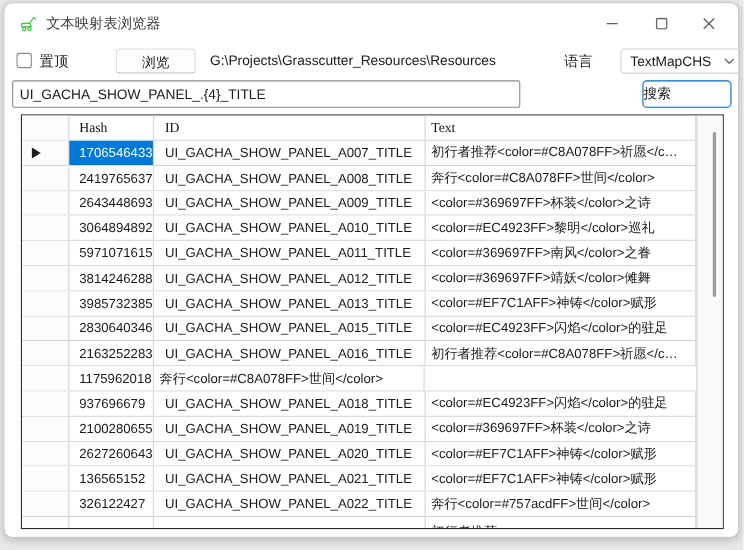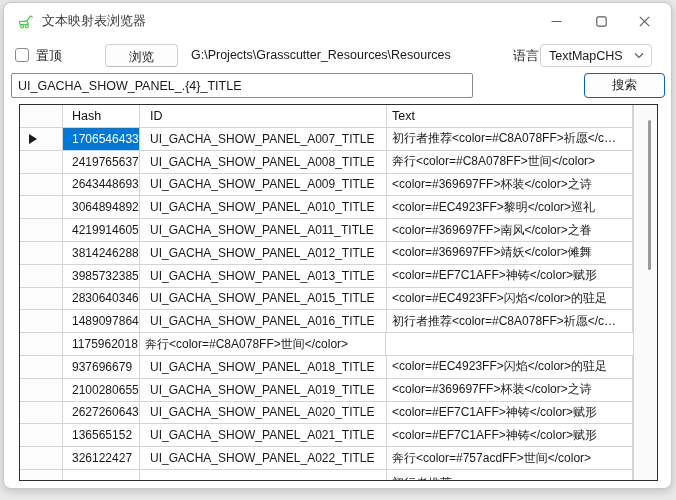--- a/index.html
+++ b/index.html
@@ -29,50 +29,50 @@
   .pin-label{position:absolute;left:32px;top:42px;height:22px;line-height:22px;
     font-size:13px;color:#1a1a1a;}
   .browse-btn{position:absolute;left:101px;top:41px;width:73px;height:23px;
     background:#fdfdfd;border:1px solid #d0d0d0;border-bottom-color:#bdbdbd;
     border-radius:4px;font-size:12.5px;color:#1a1a1a;
     display:flex;align-items:flex-end;justify-content:center;box-sizing:border-box;}
   .path-text{position:absolute;left:187px;top:41px;height:23px;line-height:23px;
     font-size:12.5px;color:#1a1a1a;white-space:nowrap;}
   .lang-label{position:absolute;left:509px;top:41px;height:23px;line-height:23px;
     font-size:13px;color:#1a1a1a;}
-  .combo{position:absolute;left:536px;top:41px;width:112px;height:23px;
+  .combo{position:absolute;left:560px;top:41px;width:112px;height:23px;
     background:#ffffff;border:1px solid #d2d2d2;border-radius:4px;
     display:flex;align-items:center;justify-content:space-between;
     padding:0 7px 0 8px;font-size:12.5px;color:#1a1a1a;box-sizing:border-box;}
   
   .search-input{position:absolute;left:7px;top:70px;width:462px;height:25px;
     border:1px solid #8b8b8b;border-radius:2px;background:#fff;
     font-family:inherit;font-size:12.5px;color:#1a1a1a;padding:0 0 0 6px;
     box-sizing:border-box;outline:none;}
   .search-btn{position:absolute;left:580px;top:70px;width:81px;height:25px;
     background:#fdfdfd;border:1px solid #0067C0;border-radius:4px;
     font-size:12.5px;color:#1a1a1a;display:flex;align-items:center;
-    justify-content:center;box-sizing:border-box;}
+    box-sizing:border-box;}
   
   .grid{position:absolute;left:15px;top:101px;width:639px;height:377px;
     border:1px solid #2e2e2e;background:#fff;overflow:hidden;
     box-sizing:border-box;font-size:12px;color:#1a1a1a;}
   .grid-inner{position:absolute;left:0;top:0;right:24px;bottom:0;overflow:hidden;}
   .grid-header{display:flex;height:23px;box-sizing:border-box;
     border-bottom:1px solid #d4d4d4;background:#fff;}
   .grid-row{display:flex;height:22.8px;box-sizing:border-box;
     border-bottom:1px solid #d4d4d4;background:#fff;}
   .grid-row.partial{height:12px;border-bottom:none;overflow:hidden;}
   .cell{box-sizing:border-box;border-right:1px solid #d4d4d4;
     display:flex;align-items:center;overflow:hidden;white-space:nowrap;}
   .c-rowhdr{width:43px;background:#fcfcfc;justify-content:flex-start;padding-left:9px;}
   .c-hash{width:77px;padding-left:9px;}
   .c-id{width:247px;padding-left:10px;text-align:right;}
   .c-text{width:246px;padding-left:5px;}
-  .hdr{font-size:12.5px;color:#111;}
+  .hdr{font-size:12.5px;color:#111;font-family:Liberation Serif, serif;}
   .sel{color:#fff;}
   .tri{width:0;height:0;border-left:8px solid #1a1a1a;
     border-top:5px solid transparent;border-bottom:5px solid transparent;
     visibility:hidden;}
   .tri.current{visibility:visible;}
   
   .vscroll{position:absolute;top:0;right:0;bottom:0;width:24px;
     background:#fafafa;border-left:1px solid #d4d4d4;box-sizing:border-box;}
   .vthumb{position:absolute;left:14px;top:15px;width:3px;height:150px;
     background:#9a9a9a;border-radius:2px;}
@@ -173,21 +173,21 @@
     </div>
     <div class="cell c-hash">3064894892</div>
     <div class="cell c-id">UI_GACHA_SHOW_PANEL_A010_TITLE</div>
     <div class="cell c-text">&lt;color=#EC4923FF&gt;黎明&lt;/color&gt;巡礼</div>
   </div>
 
   <div class="grid-row">
     <div class="cell c-rowhdr">
       <span class="tri"></span>
     </div>
-    <div class="cell c-hash">4219914605</div>
+    <div class="cell c-hash">5971071615</div>
     <div class="cell c-id">UI_GACHA_SHOW_PANEL_A011_TITLE</div>
     <div class="cell c-text">&lt;color=#369697FF&gt;南风&lt;/color&gt;之眷</div>
   </div>
 
   <div class="grid-row">
     <div class="cell c-rowhdr">
       <span class="tri"></span>
     </div>
     <div class="cell c-hash">3814246288</div>
     <div class="cell c-id">UI_GACHA_SHOW_PANEL_A012_TITLE</div>
@@ -209,21 +209,21 @@
     </div>
     <div class="cell c-hash">2830640346</div>
     <div class="cell c-id">UI_GACHA_SHOW_PANEL_A015_TITLE</div>
     <div class="cell c-text">&lt;color=#EC4923FF&gt;闪焰&lt;/color&gt;的驻足</div>
   </div>
 
   <div class="grid-row">
     <div class="cell c-rowhdr">
       <span class="tri"></span>
     </div>
-    <div class="cell c-hash">1489097864</div>
+    <div class="cell c-hash">2163252283</div>
     <div class="cell c-id">UI_GACHA_SHOW_PANEL_A016_TITLE</div>
     <div class="cell c-text">初行者推荐&lt;color=#C8A078FF&gt;祈愿&lt;/c…</div>
   </div>
 
   <div class="grid-row">
     <div class="cell c-rowhdr">
       <span class="tri"></span>
     </div>
     <div class="cell c-hash">1175962018</div>
     <div class="cell c-text">奔行&lt;color=#C8A078FF&gt;世间&lt;/color&gt;</div>

